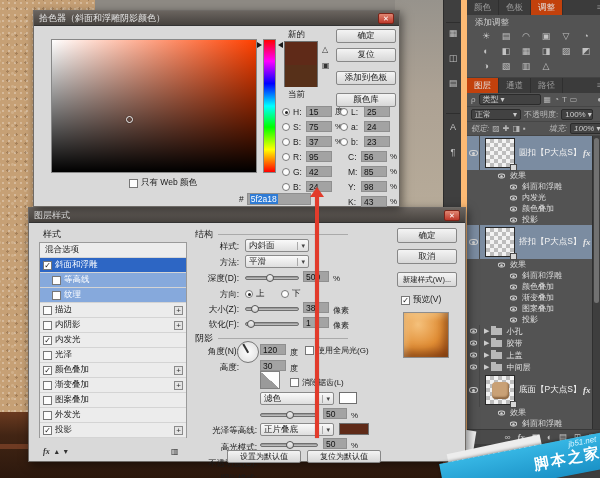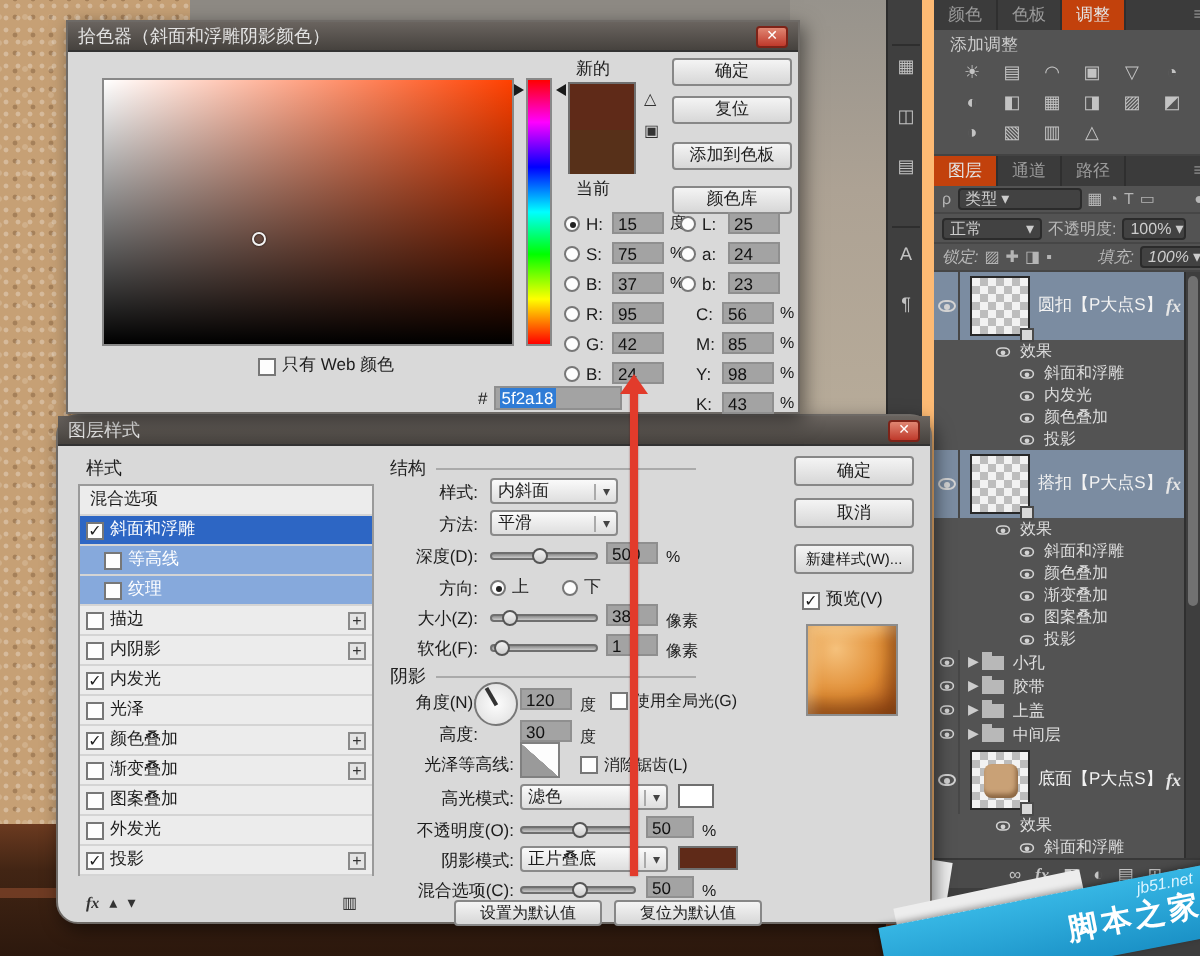--- a/index.html
+++ b/index.html
@@ -89,30 +89,30 @@
   .cb{width:9px;height:9px;background:#fdfdfd;border:1px solid #777;font-size:8px;line-height:8px;text-align:center;color:#1a1a1a;flex:none;display:inline-block;}
   .radio{width:8px;height:8px;border:1px solid #777;border-radius:50%;background:#fdfdfd;display:inline-block;position:relative;flex:none;}
   .radio.on::after{content:"";position:absolute;left:2px;top:2px;width:3px;height:3px;border-radius:50%;background:#222;}
   .lab{font-size:8.5px;color:#1c1c1c;white-space:nowrap;}
   .sl{position:absolute;height:4px;background:linear-gradient(#8c8c8c,#c9c9c9);border:1px solid #6f6f6f;border-radius:2px;}
   .sl .th{position:absolute;top:-3px;width:8px;height:8px;background:linear-gradient(#f2f2f2,#cfcfcf);border:1px solid #555;border-radius:50%;}
   .sect{position:absolute;display:flex;align-items:center;gap:5px;font-size:9px;color:#222;}
   .sect .ln{height:1px;background:#aaa;width:130px;}
 
   
-  .ls{position:absolute;left:28px;top:207px;width:438px;height:255px;z-index:20;border-radius:11px;}
+  .ls{position:absolute;left:28px;top:207px;width:438px;height:255px;z-index:20;}
   .ls-left{position:absolute;left:10px;top:20px;width:148px;height:232px;}
   .ls-list{position:absolute;left:0;top:14px;width:148px;height:196px;background:#ececec;border:1px solid #9a9a9a;}
   .ls-row{height:15px;display:flex;align-items:center;padding:0 3px;border-bottom:1px solid #d4d4d4;font-size:8.5px;color:#1c1c1c;gap:3px;}
   .ls-row.selmain{background:#2d66c4;color:#fff;}
   .ls-row.selsub{background:#86a9dc;color:#fff;padding-left:12px;}
   .ls-row .plus{margin-left:auto;width:9px;height:9px;background:#e4e4e4;border:1px solid #8a8a8a;font-size:8px;line-height:8px;text-align:center;color:#333;}
   .ls-mid{position:absolute;left:164px;top:20px;width:194px;height:235px;}
   .ml{position:absolute;width:46px;text-align:right;font-size:8.5px;color:#1c1c1c;white-space:nowrap;}
-  .ml2{position:absolute;width:64px;text-align:right;font-size:8.5px;color:#1c1c1c;white-space:nowrap;}
+  .ml2{position:absolute;width:64px;text-align:right;font-size:8.5px;color:#1c1c1c;white-space:nowrap;margin-top:48px;}
   .dial{position:absolute;left:44px;top:113px;width:22px;height:22px;border:1px solid #777;border-radius:50%;background:radial-gradient(#fdfdfd,#dcdcdc);}
   .dial .dl{position:absolute;left:10px;top:10px;width:10px;height:1.5px;background:#333;transform-origin:0 50%;transform:rotate(-120deg);}
   .contour{position:absolute;left:67px;top:143px;width:20px;height:18px;border:1px solid #808080;background:linear-gradient(to top right,#9a9a9a 49.5%,#fdfdfd 50%);}
   .swatch{position:absolute;height:12px;border:1px solid #6f6f6f;}
   .ls-right{position:absolute;left:366px;top:20px;width:64px;height:235px;}
   .pv{position:absolute;left:8px;top:84px;width:46px;height:46px;border:1px solid #8d8d8d;
     background:radial-gradient(circle at 32% 26%,#f5c17c,#e08c33 55%,#b65f1d 85%,#9c4f16);
     box-shadow:inset -4px -6px 8px rgba(60,20,0,.35),inset 3px 4px 6px rgba(255,230,180,.45);}
   .ls-ico{position:absolute;bottom:4px;left:4px;display:flex;gap:5px;align-items:center;font-size:8px;color:#333;}
 

